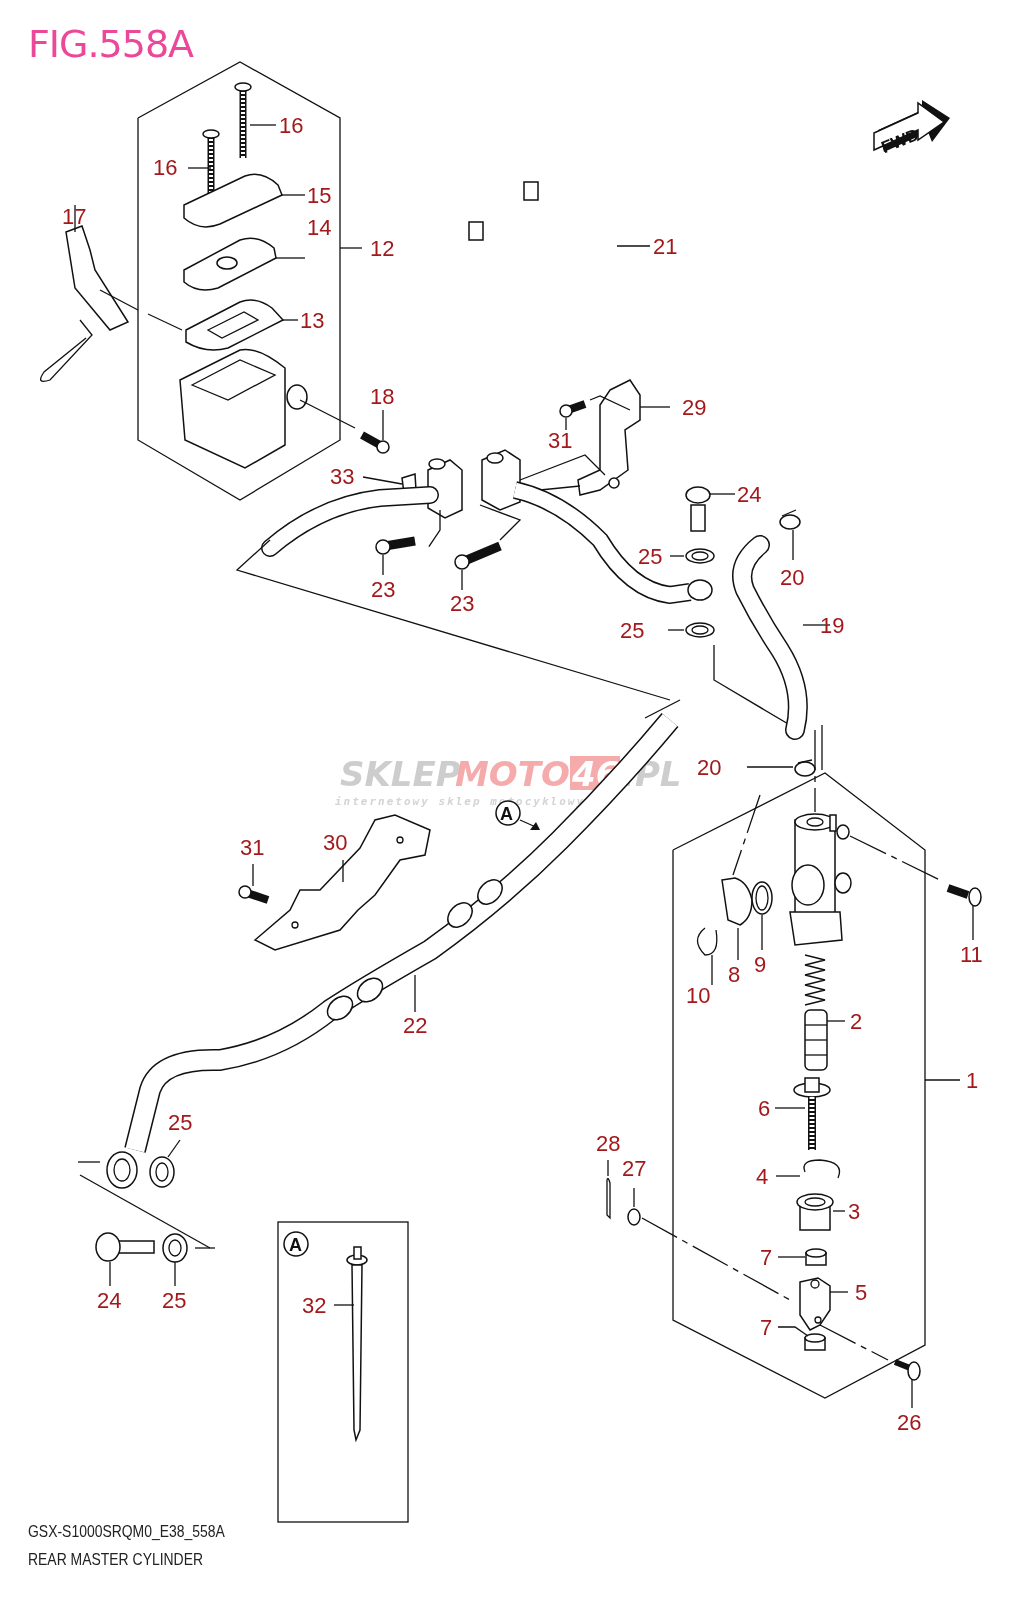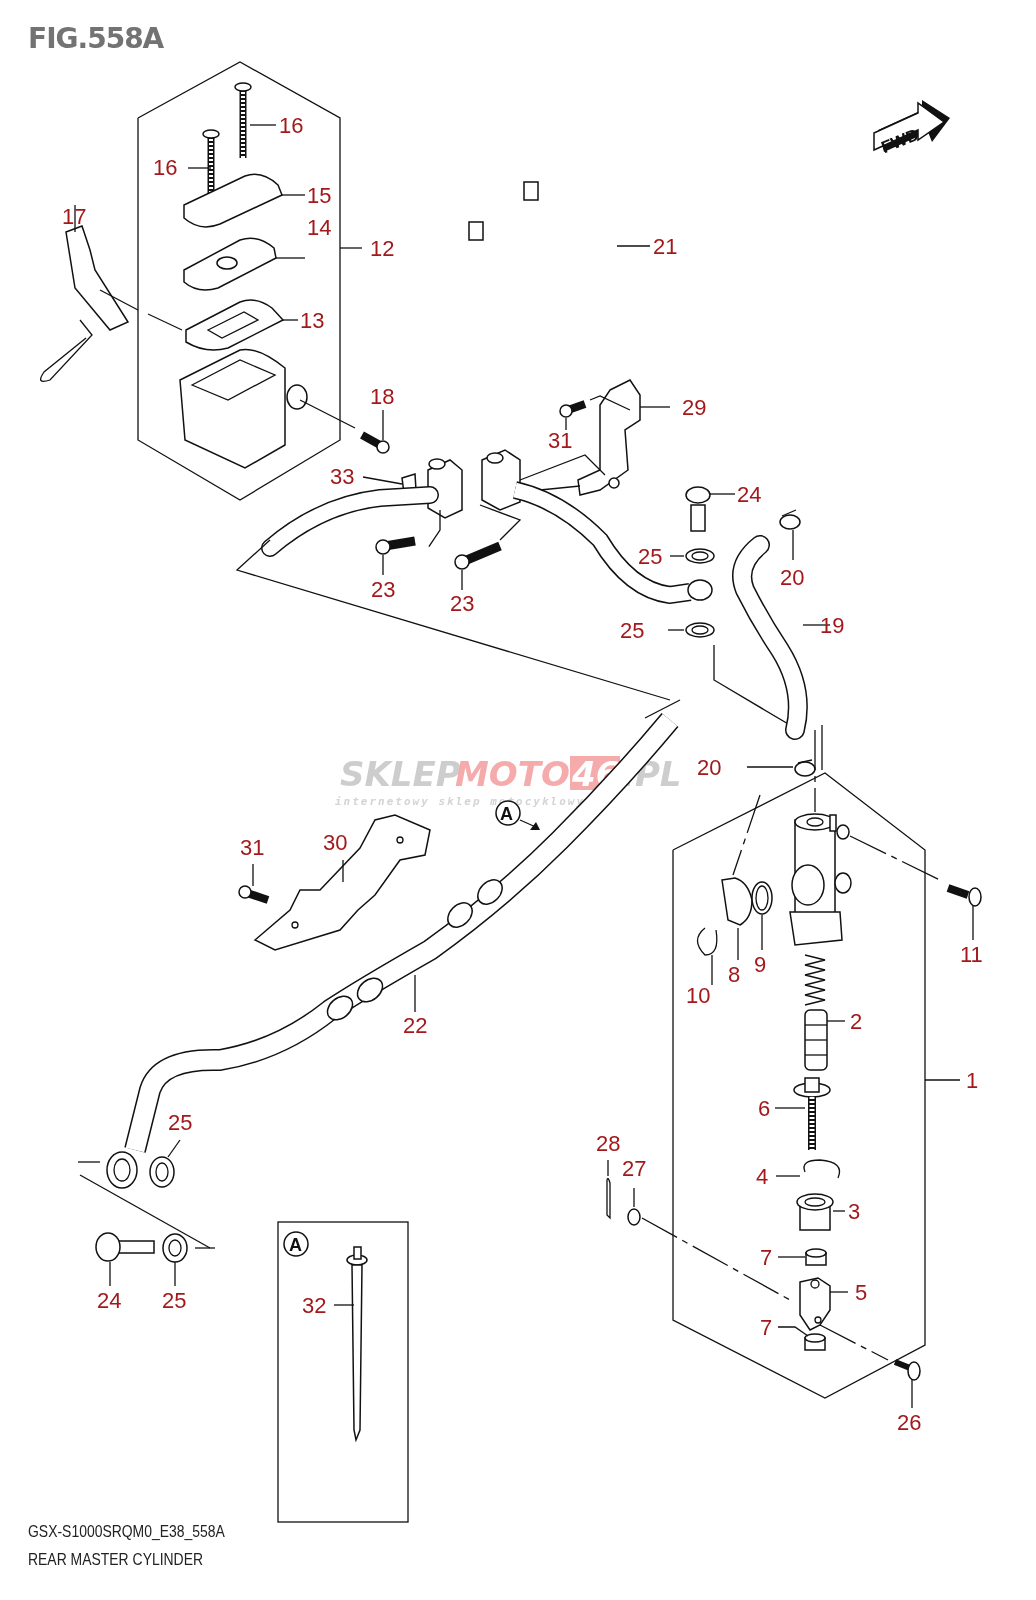--- a/index.html
+++ b/index.html
@@ -1,17 +1,17 @@
 <!DOCTYPE html>
 <html><head>
 <meta charset="utf-8">
 <style>
   html,body{margin:0;padding:0;background:#fff;}
   body{width:1036px;height:1600px;position:relative;overflow:hidden;font-family:"DejaVu Sans",sans-serif;}
-  #fig-title{position:absolute;left:28px;top:22px;font-family:"DejaVu Sans",sans-serif;font-weight:bold;font-size:28px;color:#737373;letter-spacing:-1px;}
+  #fig-title{position:absolute;left:28px;top:22px;font-family:"DejaVu Sans",sans-serif;font-weight:normal;font-size:38px;color:#ec4899;letter-spacing:-1px;}
   #footer-code{position:absolute;left:28px;top:1522px;font-family:"Liberation Sans",sans-serif;font-size:17px;color:#222;transform:scaleX(0.82);transform-origin:left;}
   #footer-name{position:absolute;left:28px;top:1550px;font-family:"Liberation Sans",sans-serif;font-size:17px;color:#222;transform:scaleX(0.82);transform-origin:left;}
   svg#diagram{position:absolute;left:0;top:0;}
   .ln{stroke:#111;stroke-width:1.3;fill:none;}
   .part{stroke:#111;stroke-width:1.5;fill:#fff;}
   .dash{stroke:#111;stroke-width:1.3;fill:none;stroke-dasharray:40 6 6 6;}
   .callout{font-family:"Liberation Sans",sans-serif;font-size:22px;fill:#a3191b;}
   .wm1{font-family:"DejaVu Sans",sans-serif;font-weight:bold;font-style:italic;font-size:34px;}
   .wm2{font-family:"DejaVu Sans Mono",monospace;font-style:italic;font-weight:bold;font-size:11px;fill:#d0d0d0;letter-spacing:2px;}
 </style>

